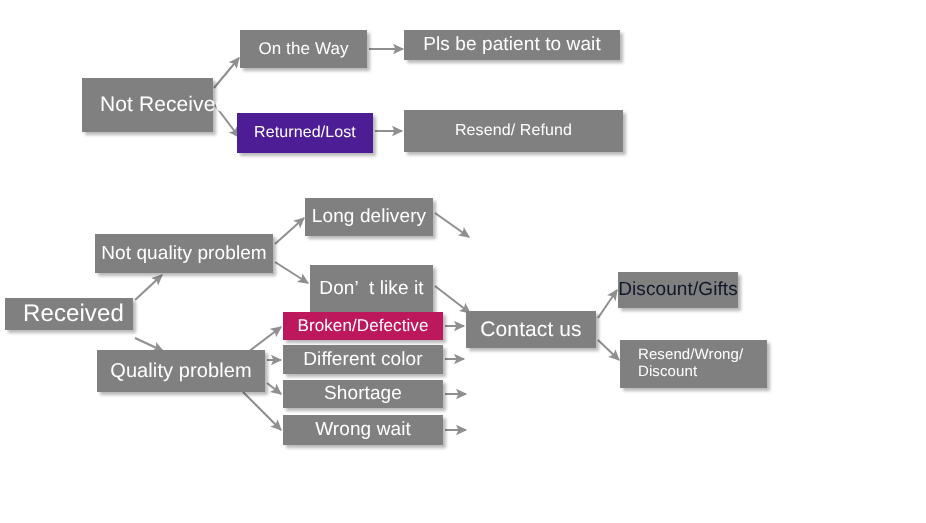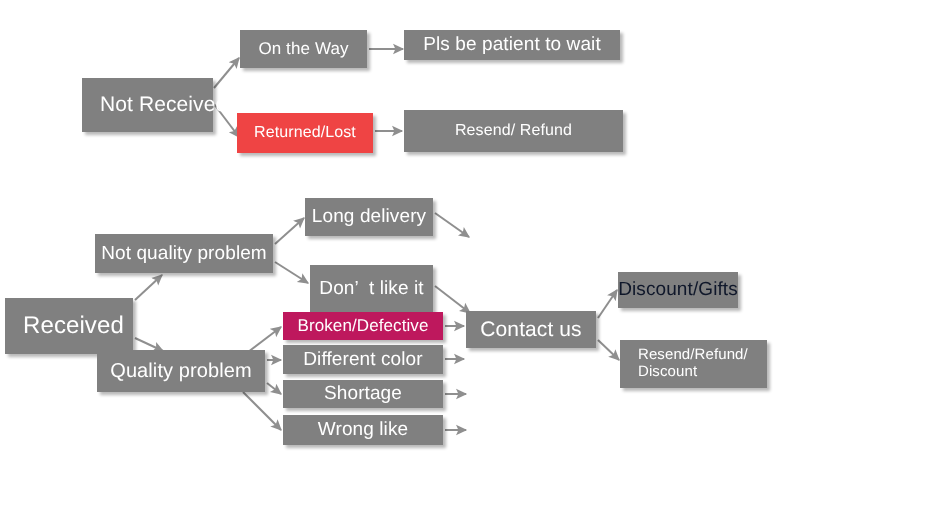--- a/index.html
+++ b/index.html
@@ -68,30 +68,30 @@
       <line x1="445" y1="326" x2="464" y2="326" stroke="#8f8f8f" stroke-width="2" marker-end="url(#arrowhead)"></line>
       <line x1="445" y1="359" x2="464" y2="359" stroke="#8f8f8f" stroke-width="2" marker-end="url(#arrowhead)"></line>
       <line x1="445" y1="394" x2="466" y2="394" stroke="#8f8f8f" stroke-width="2" marker-end="url(#arrowhead)"></line>
       <line x1="445" y1="430" x2="466" y2="430" stroke="#8f8f8f" stroke-width="2" marker-end="url(#arrowhead)"></line>
       <line x1="598" y1="318" x2="617" y2="290" stroke="#8f8f8f" stroke-width="2" marker-end="url(#arrowhead)"></line>
       <line x1="598" y1="340" x2="619" y2="360" stroke="#8f8f8f" stroke-width="2" marker-end="url(#arrowhead)"></line>
     </svg>
   <div id="nodes">
       <div class="node left" style="left: 82px; top: 78px; width: 131px; height: 54px; font-size: 21px; background: rgb(128, 128, 128); color: rgb(255, 255, 255);"><span>Not Received</span></div>
       <div class="node center" style="left: 240px; top: 30px; width: 127px; height: 38px; font-size: 17px; background: rgb(128, 128, 128); color: rgb(255, 255, 255);"><span>On the Way</span></div>
-      <div class="node center" style="left: 237px; top: 113px; width: 136px; height: 40px; font-size: 16px; background: #ef4444; color: rgb(255, 255, 255);"><span>Returned/Lost</span></div>
+      <div class="node center" style="left: 237px; top: 113px; width: 136px; height: 40px; font-size: 16px; background: #4c1d95; color: rgb(255, 255, 255);"><span>Returned/Lost</span></div>
       <div class="node center" style="left: 404px; top: 30px; width: 216px; height: 30px; font-size: 19px; background: rgb(128, 128, 128); color: rgb(255, 255, 255);"><span>Pls be patient to wait</span></div>
       <div class="node center" style="left: 404px; top: 110px; width: 219px; height: 42px; font-size: 16px; background: rgb(128, 128, 128); color: rgb(255, 255, 255);"><span>Resend/ Refund</span></div>
-      <div class="node left" style="left: 5px; top: 298px; width: 128px; height: 56px; font-size: 24px; background: rgb(128, 128, 128); color: rgb(255, 255, 255);"><span>Received</span></div>
+      <div class="node left" style="left: 5px; top: 298px; width: 128px; height: 32px; font-size: 24px; background: rgb(128, 128, 128); color: rgb(255, 255, 255);"><span>Received</span></div>
       <div class="node center" style="left: 95px; top: 234px; width: 178px; height: 39px; font-size: 19px; background: rgb(128, 128, 128); color: rgb(255, 255, 255);"><span>Not quality problem</span></div>
       <div class="node center" style="left: 97px; top: 350px; width: 168px; height: 42px; font-size: 20px; background: rgb(128, 128, 128); color: rgb(255, 255, 255);"><span>Quality problem</span></div>
       <div class="node center" style="left: 305px; top: 198px; width: 128px; height: 38px; font-size: 19px; background: rgb(128, 128, 128); color: rgb(255, 255, 255);"><span>Long delivery</span></div>
       <div class="node center" style="left: 310px; top: 265px; width: 123px; height: 48px; font-size: 19px; background: rgb(128, 128, 128); color: rgb(255, 255, 255);"><span>Don’  t like it</span></div>
       <div class="node center" style="left: 283px; top: 312px; width: 160px; height: 28px; font-size: 17px; background: #be185d; color: rgb(255, 255, 255);"><span>Broken/Defective</span></div>
       <div class="node center" style="left: 283px; top: 345px; width: 160px; height: 29px; font-size: 19px; background: rgb(128, 128, 128); color: rgb(255, 255, 255);"><span>Different color</span></div>
       <div class="node center" style="left: 283px; top: 380px; width: 160px; height: 28px; font-size: 19px; background: rgb(128, 128, 128); color: rgb(255, 255, 255);"><span>Shortage</span></div>
-      <div class="node center" style="left: 283px; top: 415px; width: 160px; height: 30px; font-size: 19px; background: rgb(128, 128, 128); color: rgb(255, 255, 255);"><span>Wrong like</span></div>
+      <div class="node center" style="left: 283px; top: 415px; width: 160px; height: 30px; font-size: 19px; background: rgb(128, 128, 128); color: rgb(255, 255, 255);"><span>Wrong wait</span></div>
       <div class="node center" style="left: 466px; top: 311px; width: 130px; height: 37px; font-size: 21px; background: rgb(128, 128, 128); color: rgb(255, 255, 255);"><span>Contact us</span></div>
       <div class="node center" style="left: 618px; top: 272px; width: 120px; height: 36px; font-size: 19px; background: rgb(128, 128, 128); color: #0f172a;"><span>Discount/Gifts</span></div>
-      <div class="node left multiline" style="left: 620px; top: 340px; width: 147px; height: 48px; font-size: 15px; background: rgb(128, 128, 128); color: rgb(255, 255, 255);"><span>Resend/Refund/
+      <div class="node left multiline" style="left: 620px; top: 340px; width: 147px; height: 48px; font-size: 15px; background: rgb(128, 128, 128); color: rgb(255, 255, 255);"><span>Resend/Wrong/
 Discount</span></div>
     </div>
 </div>
 
 </body></html>

